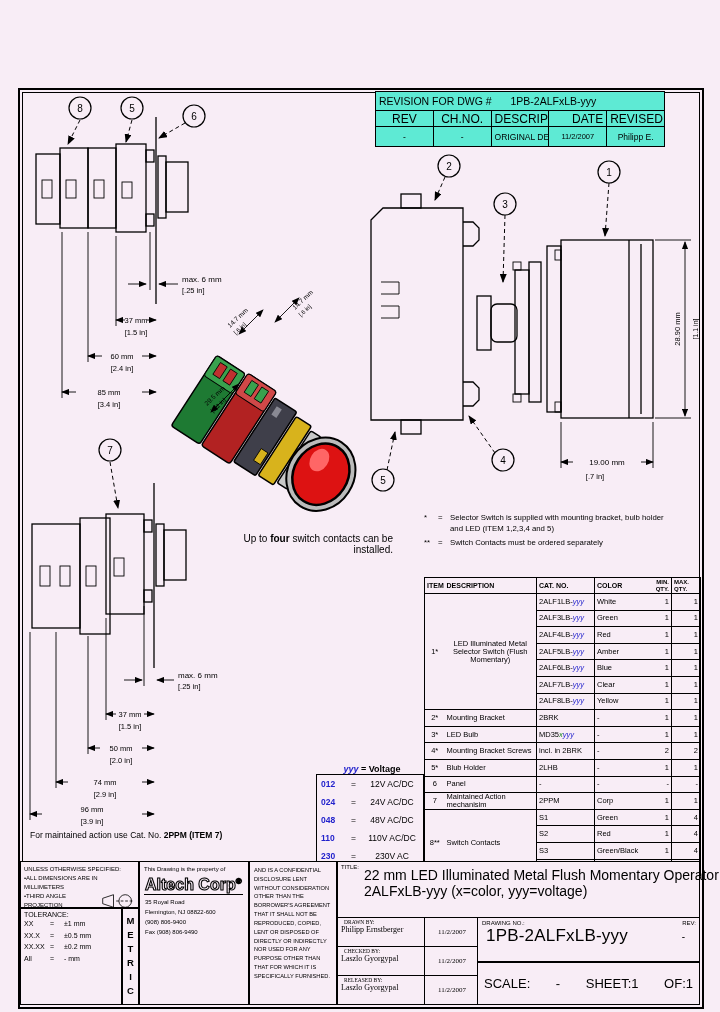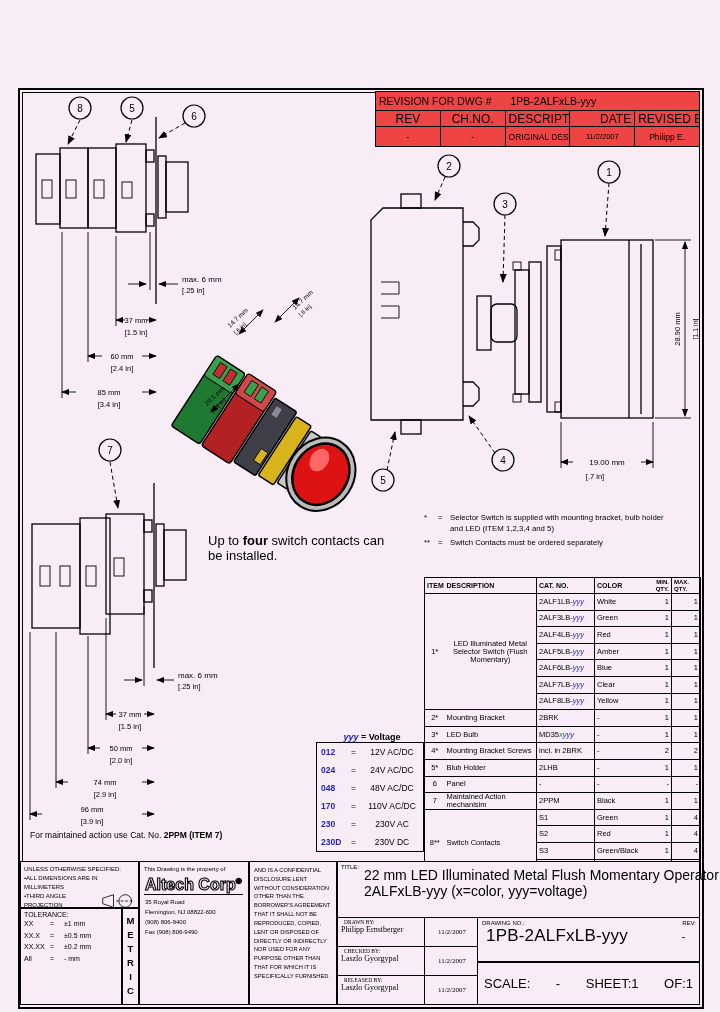--- a/index.html
+++ b/index.html
@@ -10,21 +10,21 @@
   .sheet{left:18px;top:88px;width:682px;height:917px;border:2px solid #000;}
   .sheet::after{content:"";position:absolute;inset:2px;border:1px solid #000;pointer-events:none;}
   
   svg{overflow:visible;}
   svg text{font-family:"Liberation Sans",sans-serif;fill:#000;}
   .ln{stroke:#000;stroke-width:1.3;fill:none;}
   .thin{stroke-width:0.9;}
   .ld{stroke:#000;stroke-width:1;fill:none;stroke-dasharray:4 3;}
   .bal{stroke:#000;stroke-width:1.2;fill:#f8edf6;}
   
-  .revtbl{border-collapse:collapse;table-layout:fixed;width:325px;background:#ef4444;}
+  .revtbl{border-collapse:collapse;table-layout:fixed;width:290px;background:#5eead4;}
   .revtbl td,.revtbl th{border:1px solid #000;font-weight:normal;padding:0 3px;overflow:hidden;white-space:nowrap;}
   .revtbl .t1{font-size:10.5px;height:18px;text-align:left;}
   .revtbl .h td{font-size:12px;height:15px;text-align:center;}
   .revtbl .d td{font-size:8.5px;height:19px;text-align:center;}
   .revtbl .by{font-size:10px;}
   
   .parts{border-collapse:collapse;table-layout:fixed;width:276px;border:1.5px solid #000;}
   .parts th,.parts td{border:1px solid #000;padding:0 2px;font-size:7.5px;height:15.6px;line-height:1.05;overflow:hidden;}
   .parts th{font-size:7px;text-align:left;font-weight:bold;height:15px;}
   .parts .tiny{font-size:6px;}
@@ -246,21 +246,21 @@
     <line class="ln thin" x1="34" y1="52" x2="58" y2="28" marker-start="url(#ah)" marker-end="url(#ah)"></line>
     <text transform="translate(25,46) rotate(-43)" font-size="6.5">14.7 mm</text>
     <text transform="translate(31,53) rotate(-43)" font-size="6">[.6 in]</text>
   </g>
   <g>
     <line class="ln thin" x1="6" y1="130" x2="34" y2="102" marker-start="url(#ah)" marker-end="url(#ah)"></line>
     <text transform="translate(2,124) rotate(-43)" font-size="6.5">29.5 mm</text>
     <text transform="translate(8,131) rotate(-43)" font-size="6">[1.2 in]</text>
   </g>
 </svg>
-<div class="abs" style="left:208px;top:533px;width:185px;font-size:13px;">
+<div class="abs" style="left:208px;top:533px;width:185px;font-size:10px;text-align:right;">
   <span>Up to </span><span class="b">four</span><span> switch contacts can be installed.</span>
 </div>
 
 <svg class="abs" style="left:357px;top:150px;" width="347" height="358" viewBox="0 0 347 358">
   <g class="ln">
     <path d="M14,70 L26,58 H106 V270 H14 Z"></path>
     <rect x="44" y="44" width="20" height="14"></rect>
     <rect x="44" y="270" width="20" height="14"></rect>
     <path d="M106,72 h10 l6,6 v12 l-6,6 h-10"></path>
     <path d="M106,232 h10 l6,6 v12 l-6,6 h-10"></path>
@@ -444,21 +444,21 @@
     <td class="no-l al">Panel</td>
     <td class="al">-</td>
     <td class="no-r al">-</td>
     <td class="no-l ar">-</td>
     <td class="ar">-</td>
   </tr>
   <tr>
     <td class="no-r ac">7</td>
     <td class="no-l al">Maintained Action mechanisim</td>
     <td class="al">2PPM</td>
-    <td class="no-r al">Black</td>
+    <td class="no-r al">Corp</td>
     <td class="no-l ar">1</td>
     <td class="ar">1</td>
   </tr>
   <tr>
     <td class="no-r ac" rowspan="4">8**</td>
     <td class="no-l al" rowspan="4">Switch Contacts</td>
     <td class="al">S1</td>
     <td class="no-r al">Green</td>
     <td class="no-l ar">1</td>
     <td class="ar">4</td>
@@ -477,40 +477,40 @@
   </tr>
   <tr>
     <td class="al">S4</td>
     <td class="no-r al">Red/Black</td>
     <td class="no-l ar">1</td>
     <td class="ar">4</td>
   </tr>
 </tbody>
   </table>
 
-<div class="abs" style="left:316px;top:732px;width:112px;">
+<div class="abs" style="left:316px;top:764px;width:112px;">
   <div class="vtitle"><span class="vcode" style="font-style:italic;">yyy</span><span> = Voltage</span></div>
   <div class="vbox">
     <div class="vrow">
         <span class="vcode">012</span>
         <span>=</span>
         <span class="vval">12V AC/DC</span>
       </div>
     <div class="vrow">
         <span class="vcode">024</span>
         <span>=</span>
         <span class="vval">24V AC/DC</span>
       </div>
     <div class="vrow">
         <span class="vcode">048</span>
         <span>=</span>
         <span class="vval">48V AC/DC</span>
       </div>
     <div class="vrow">
-        <span class="vcode">170</span>
+        <span class="vcode">110</span>
         <span>=</span>
         <span class="vval">110V AC/DC</span>
       </div>
     <div class="vrow">
         <span class="vcode">230</span>
         <span>=</span>
         <span class="vval">230V AC</span>
       </div>
     <div class="vrow">
         <span class="vcode">230D</span>

